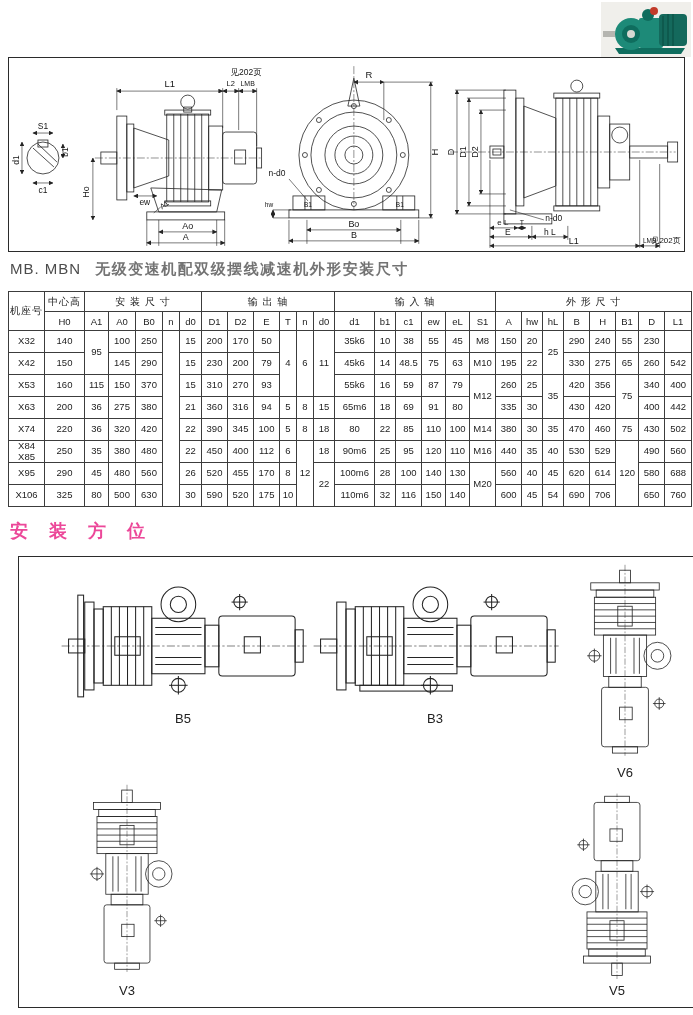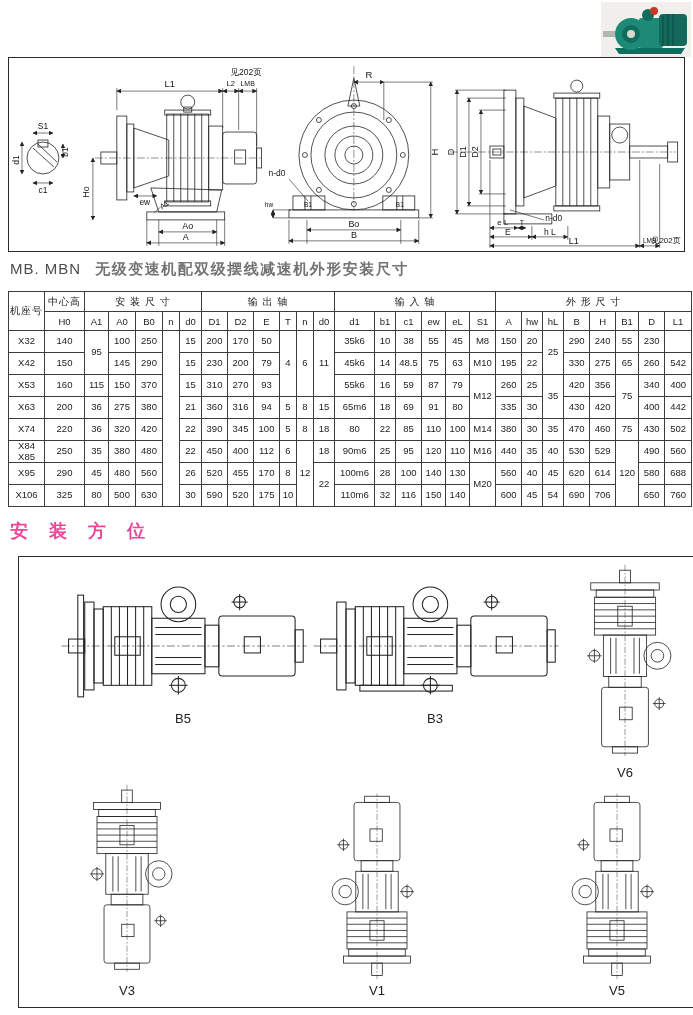--- a/index.html
+++ b/index.html
@@ -590,26 +590,20 @@
       <div class="orient-label" style="top:202px">V6</div>
     </div>
 
     <div class="orient-item" style="left:58px;top:226px;width:100px;height:222px">
       <svg width="100" height="196" viewBox="0 -8 104 222">
           <use href="#mach" transform="translate(104,0) rotate(90)"></use>
         </svg>
       <div class="orient-label" style="top:200px">V3</div>
     </div>
 
-    <div class="orient-item" style="left:308px;top:226px;width:100px;height:222px">
-      <svg width="100" height="196" viewBox="0 -8 104 222">
-          <use href="#mach" transform="translate(0,210) rotate(-90)"></use>
-        </svg>
-      <div class="orient-label" style="top:200px">V1</div>
-    </div>
 
     <div class="orient-item" style="left:548px;top:226px;width:100px;height:222px">
       <svg width="100" height="196" viewBox="0 -8 104 222">
           <use href="#mach" transform="translate(0,210) rotate(-90)"></use>
         </svg>
       <div class="orient-label" style="top:200px">V5</div>
     </div>
   </div>
 
 </div>

